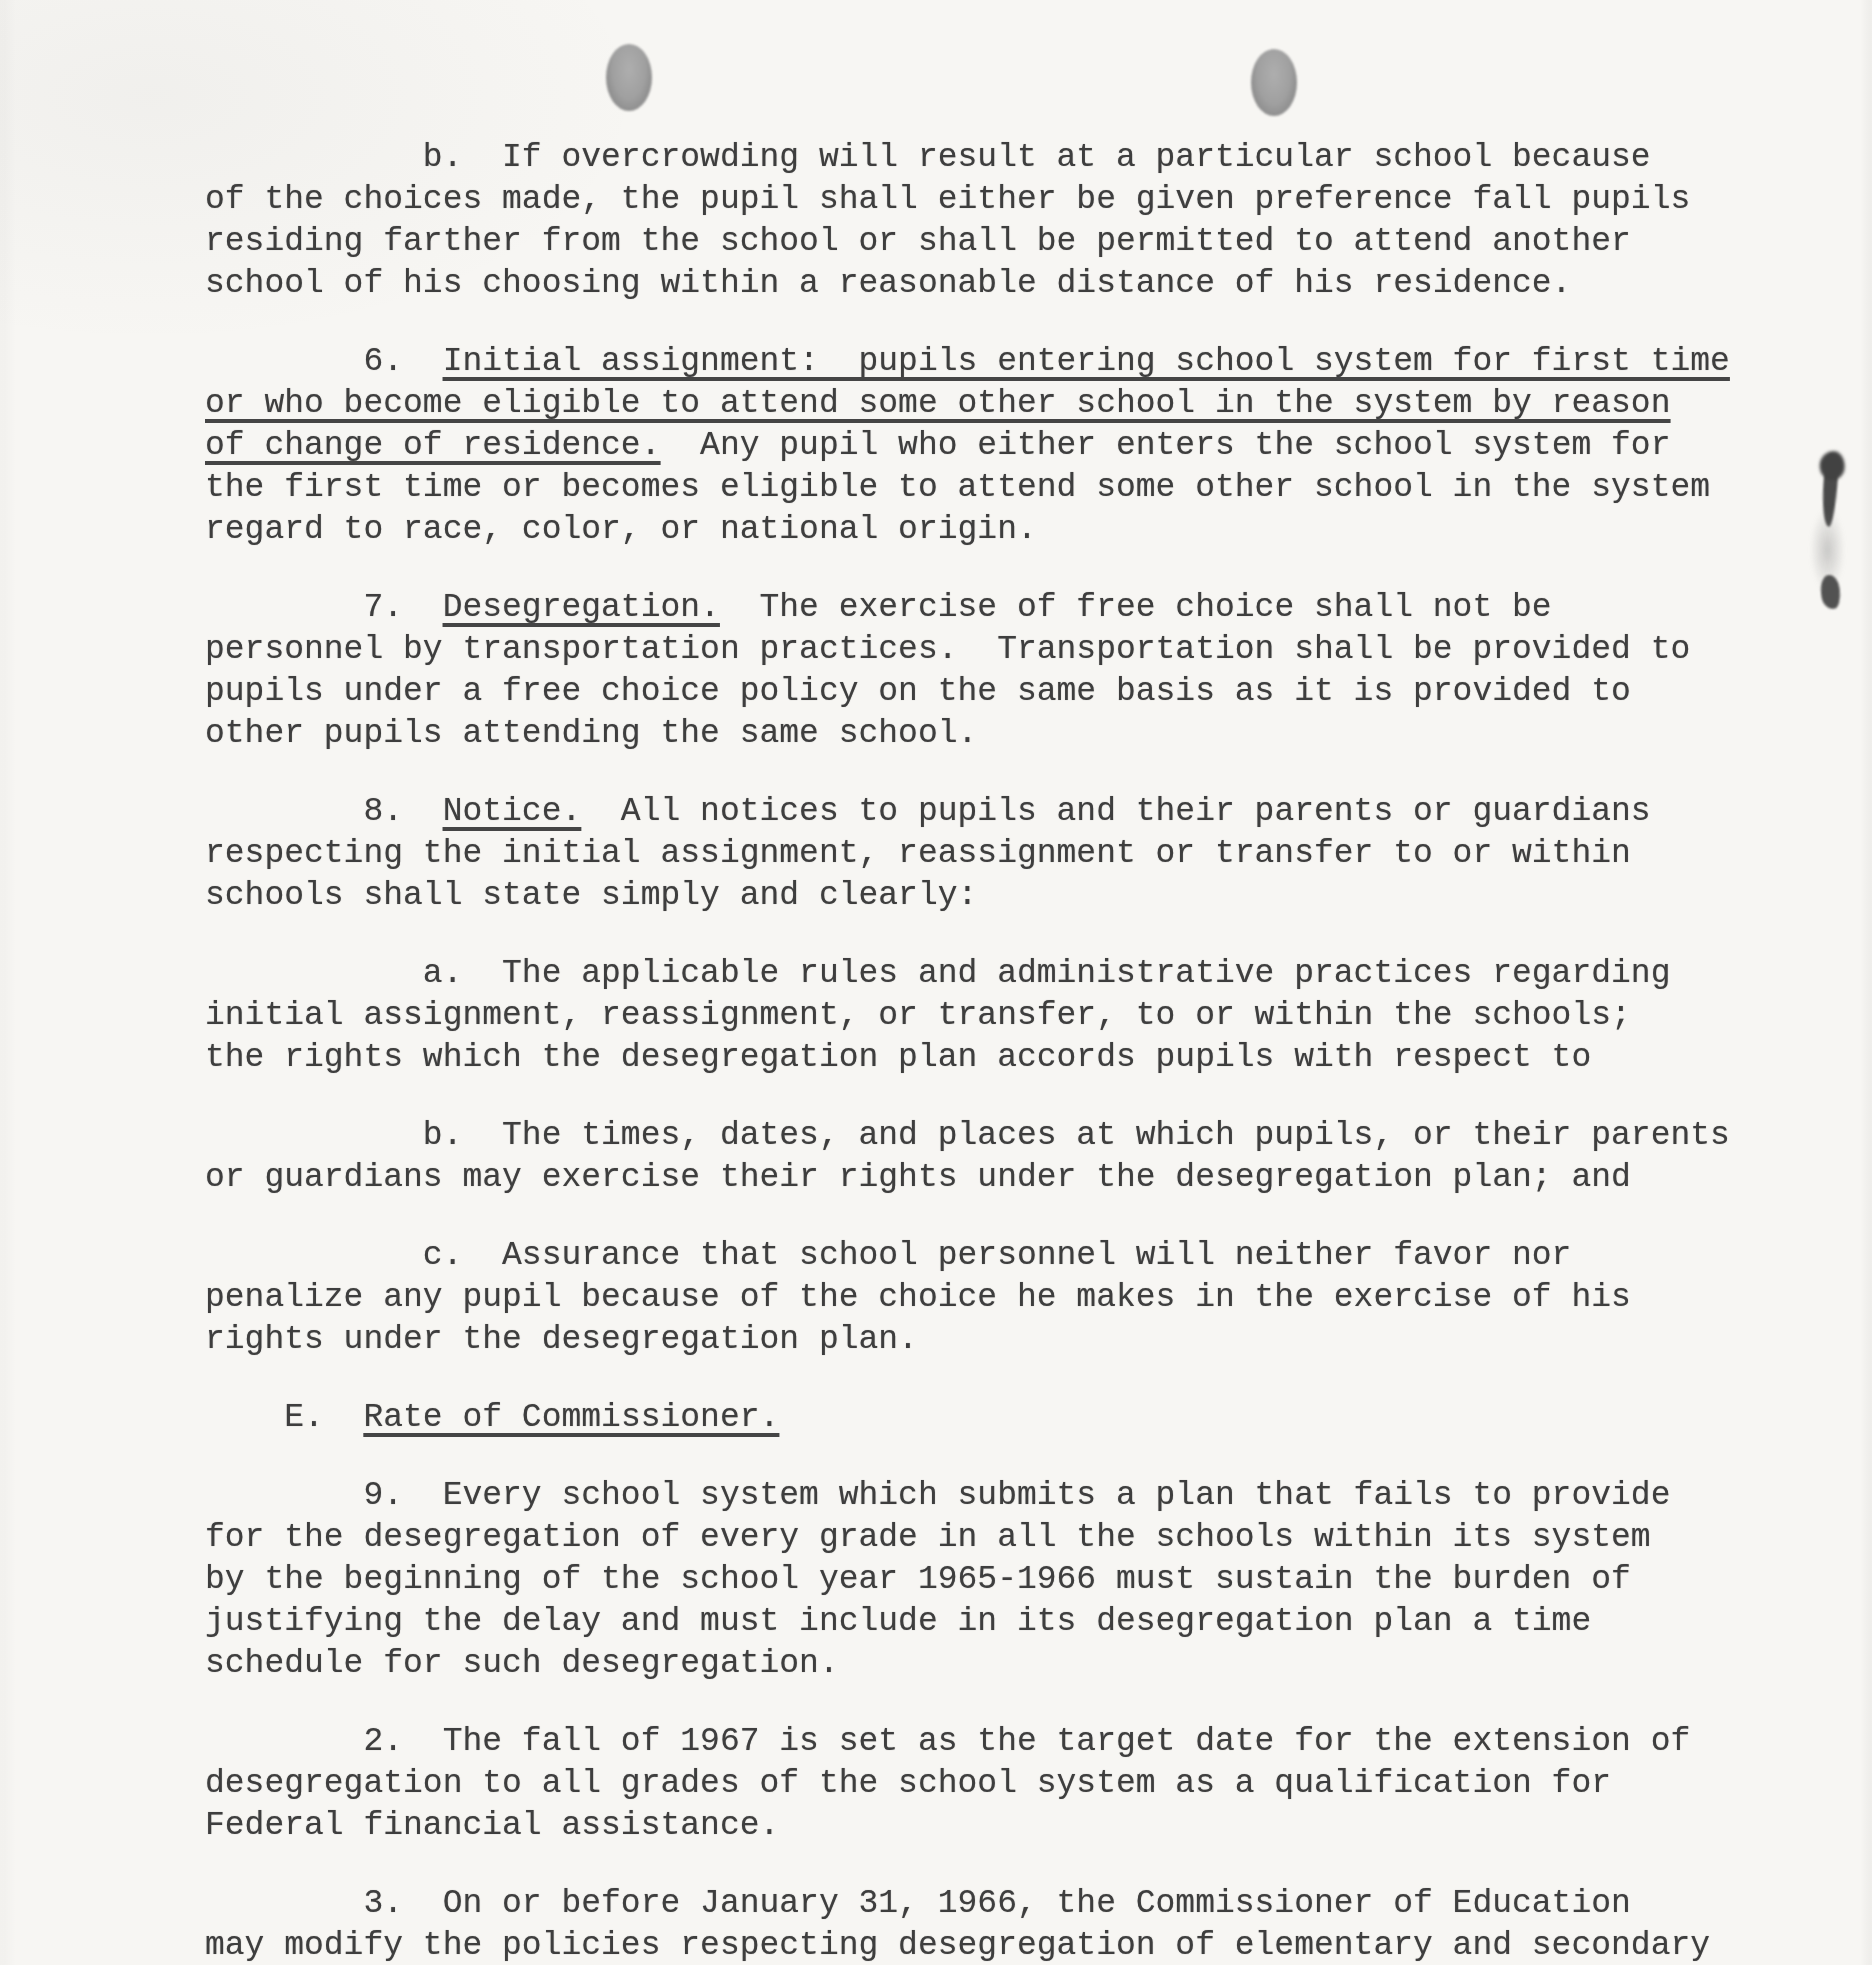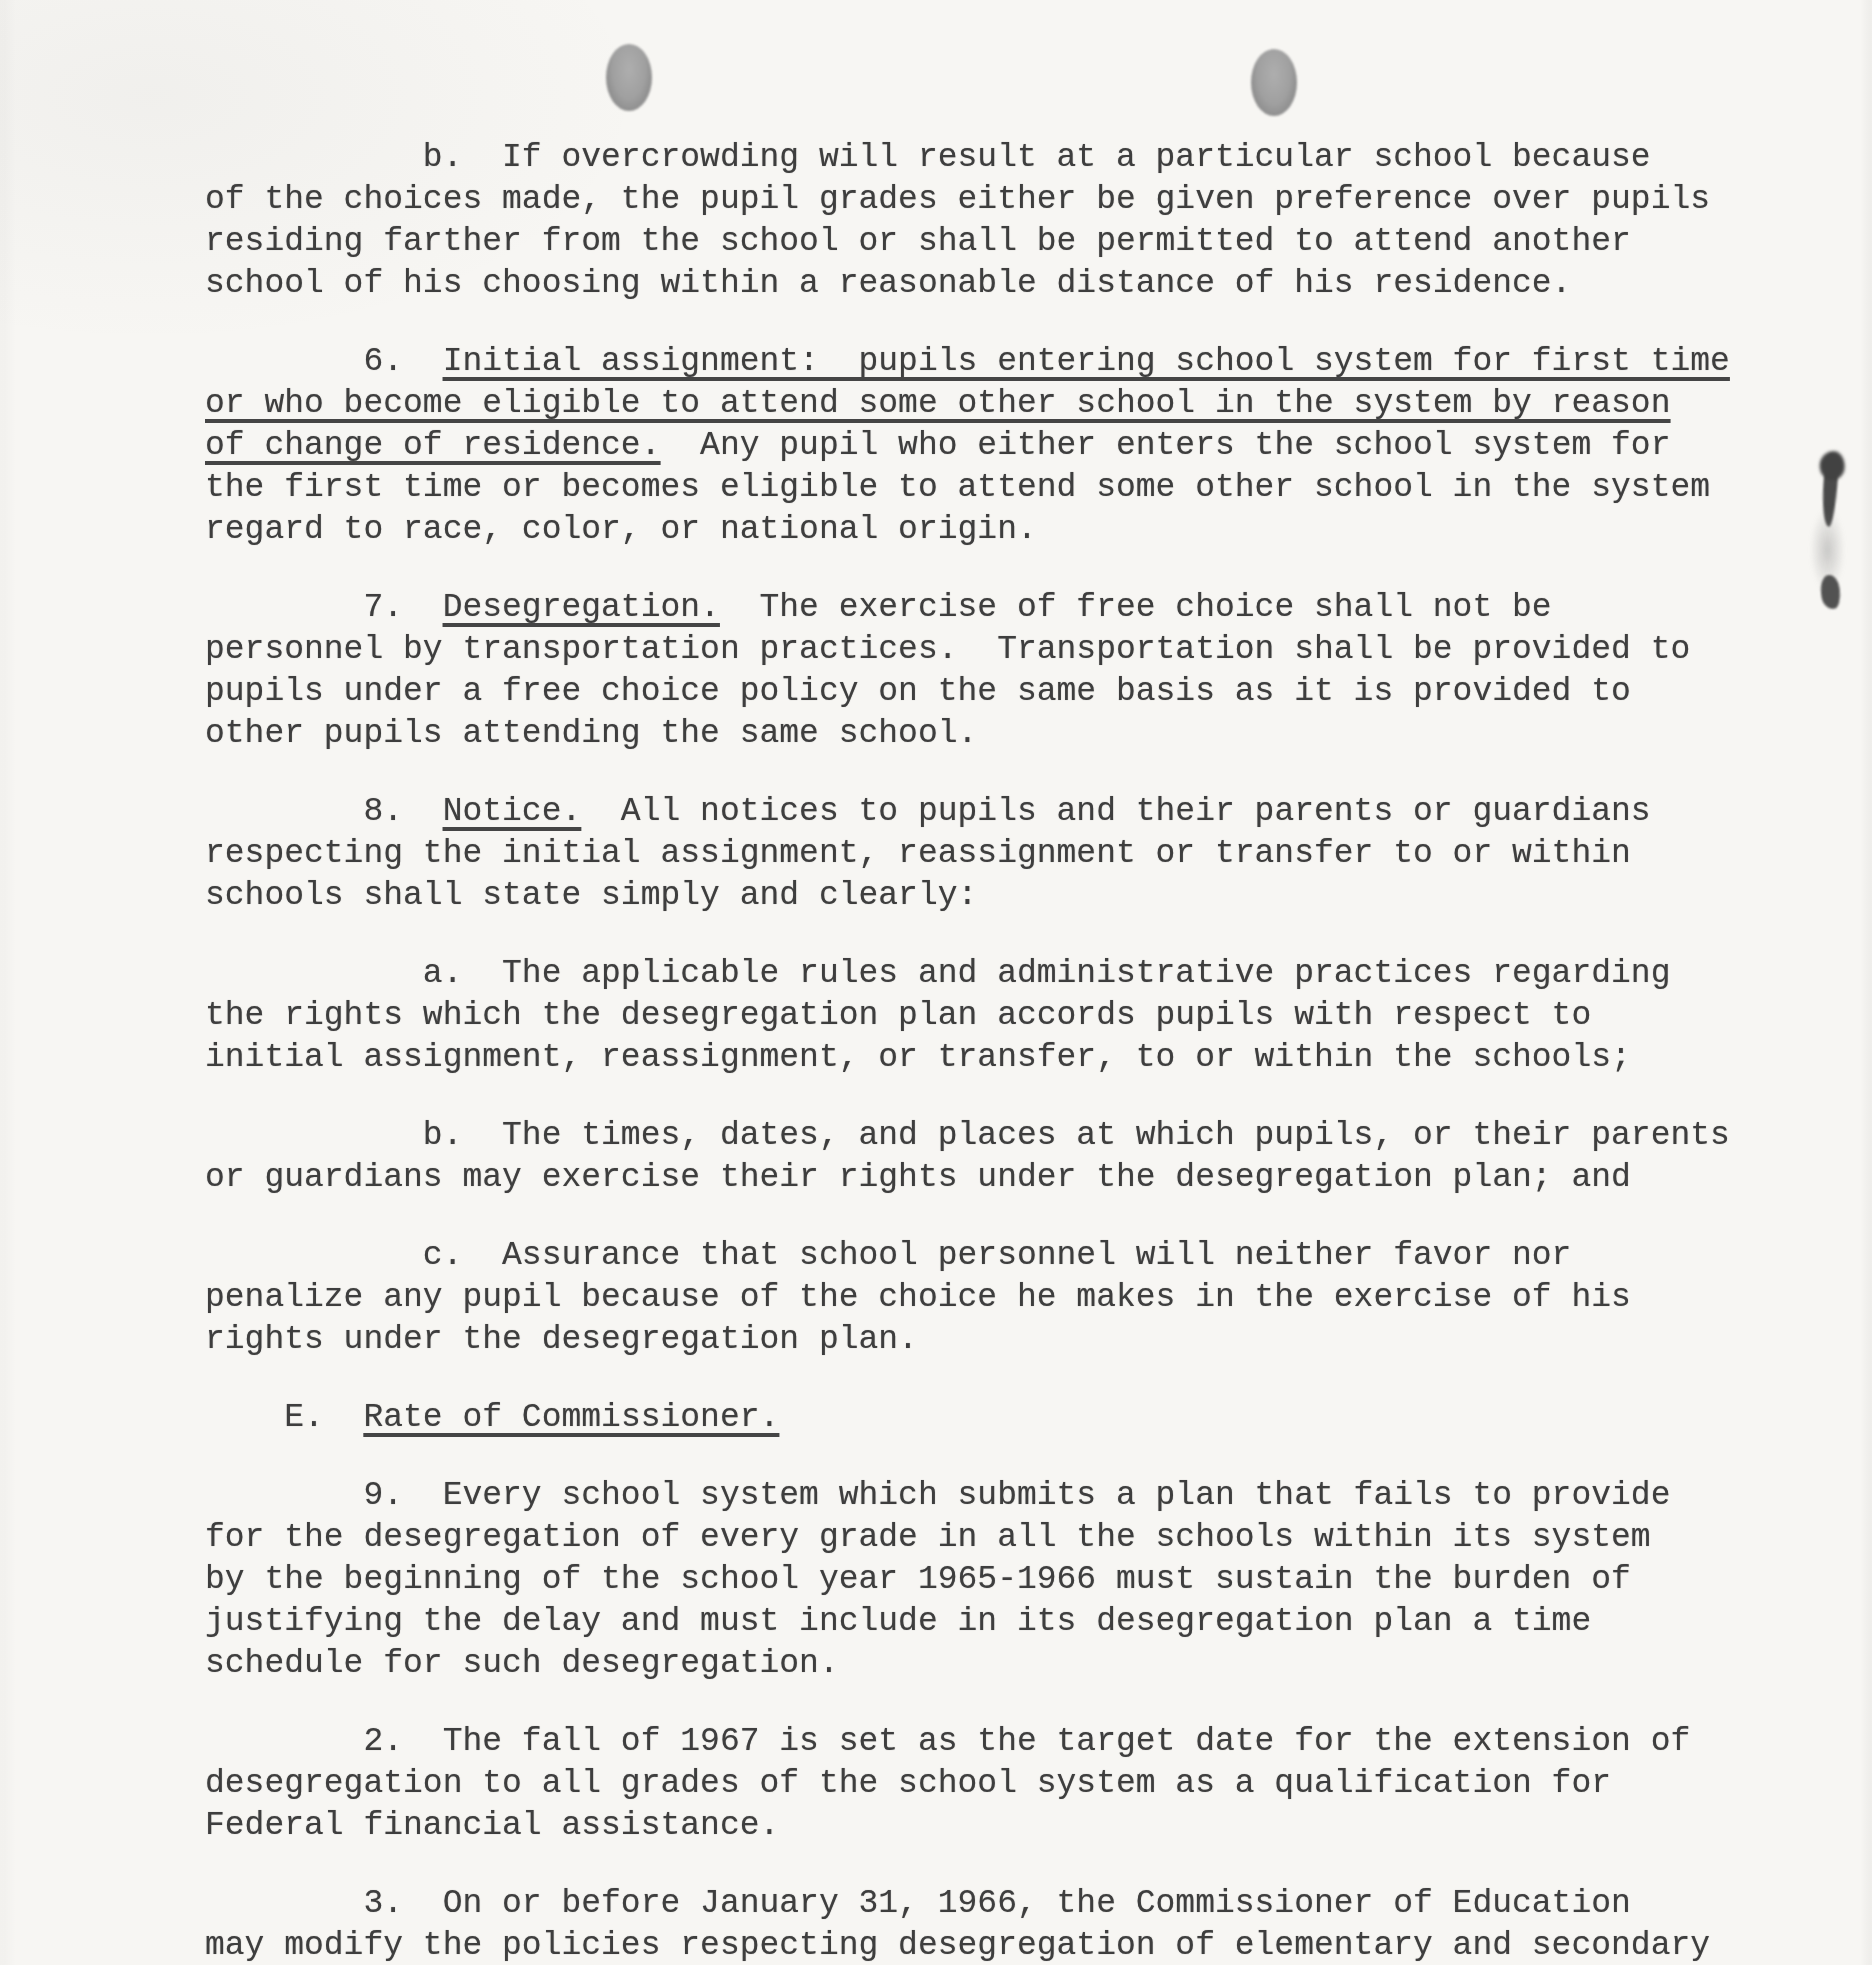--- a/index.html
+++ b/index.html
@@ -100,21 +100,21 @@
 </style>
 </head>
 <body>
 
 <div class="hole left"></div>
 <div class="hole right"></div>
 
 <div class="text-block">
     <div class="para">
       <div class="line"><span class="seg">           b.  If overcrowding will result at a particular school because</span></div>
-      <div class="line"><span class="seg">of the choices made, the pupil grades either be given preference over pupils</span></div>
+      <div class="line"><span class="seg">of the choices made, the pupil shall either be given preference fall pupils</span></div>
       <div class="line"><span class="seg">residing farther from the school or shall be permitted to attend another</span></div>
       <div class="line"><span class="seg">school of his choosing within a reasonable distance of his residence.</span></div>
     </div>
     <div class="para">
       <div class="line"><span class="seg">        6.  </span><span class="seg u">Initial assignment:  pupils entering school system for first time</span></div>
       <div class="line"><span class="seg u">or who become eligible to attend some other school in the system by reason</span></div>
       <div class="line"><span class="seg u">of change of residence.</span><span class="seg">  Any pupil who either enters the school system for</span></div>
       <div class="line"><span class="seg">the first time or becomes eligible to attend some other school in the system</span></div>
       <div class="line"><span class="seg">regard to race, color, or national origin.</span></div>
     </div>
@@ -124,22 +124,22 @@
       <div class="line"><span class="seg">pupils under a free choice policy on the same basis as it is provided to</span></div>
       <div class="line"><span class="seg">other pupils attending the same school.</span></div>
     </div>
     <div class="para">
       <div class="line"><span class="seg">        8.  </span><span class="seg u">Notice.</span><span class="seg">  All notices to pupils and their parents or guardians</span></div>
       <div class="line"><span class="seg">respecting the initial assignment, reassignment or transfer to or within</span></div>
       <div class="line"><span class="seg">schools shall state simply and clearly:</span></div>
     </div>
     <div class="para">
       <div class="line"><span class="seg">           a.  The applicable rules and administrative practices regarding</span></div>
+      <div class="line"><span class="seg">initial assignment, reassignment, or transfer, to or within the schools;</span></div>
       <div class="line"><span class="seg">the rights which the desegregation plan accords pupils with respect to</span></div>
-      <div class="line"><span class="seg">initial assignment, reassignment, or transfer, to or within the schools;</span></div>
     </div>
     <div class="para">
       <div class="line"><span class="seg">           b.  The times, dates, and places at which pupils, or their parents</span></div>
       <div class="line"><span class="seg">or guardians may exercise their rights under the desegregation plan; and</span></div>
     </div>
     <div class="para">
       <div class="line"><span class="seg">           c.  Assurance that school personnel will neither favor nor</span></div>
       <div class="line"><span class="seg">penalize any pupil because of the choice he makes in the exercise of his</span></div>
       <div class="line"><span class="seg">rights under the desegregation plan.</span></div>
     </div>

